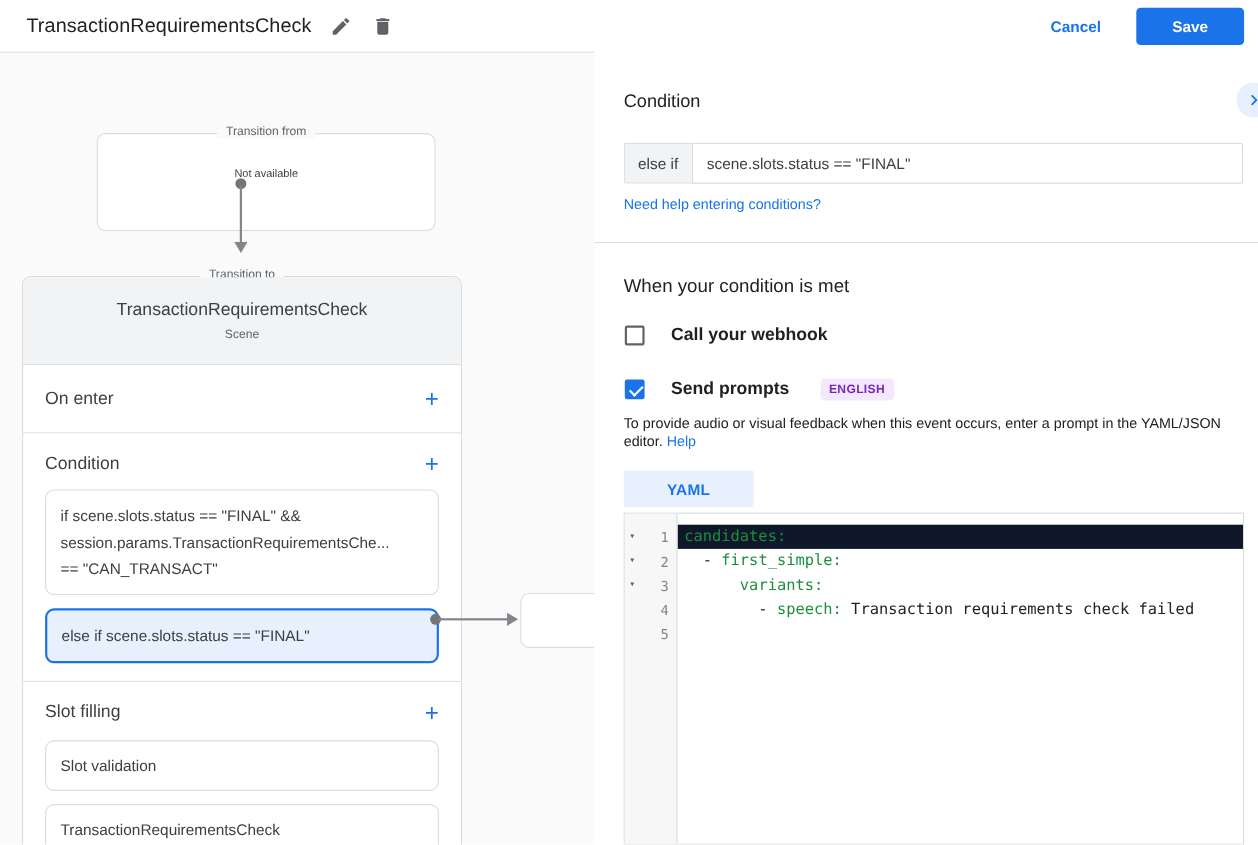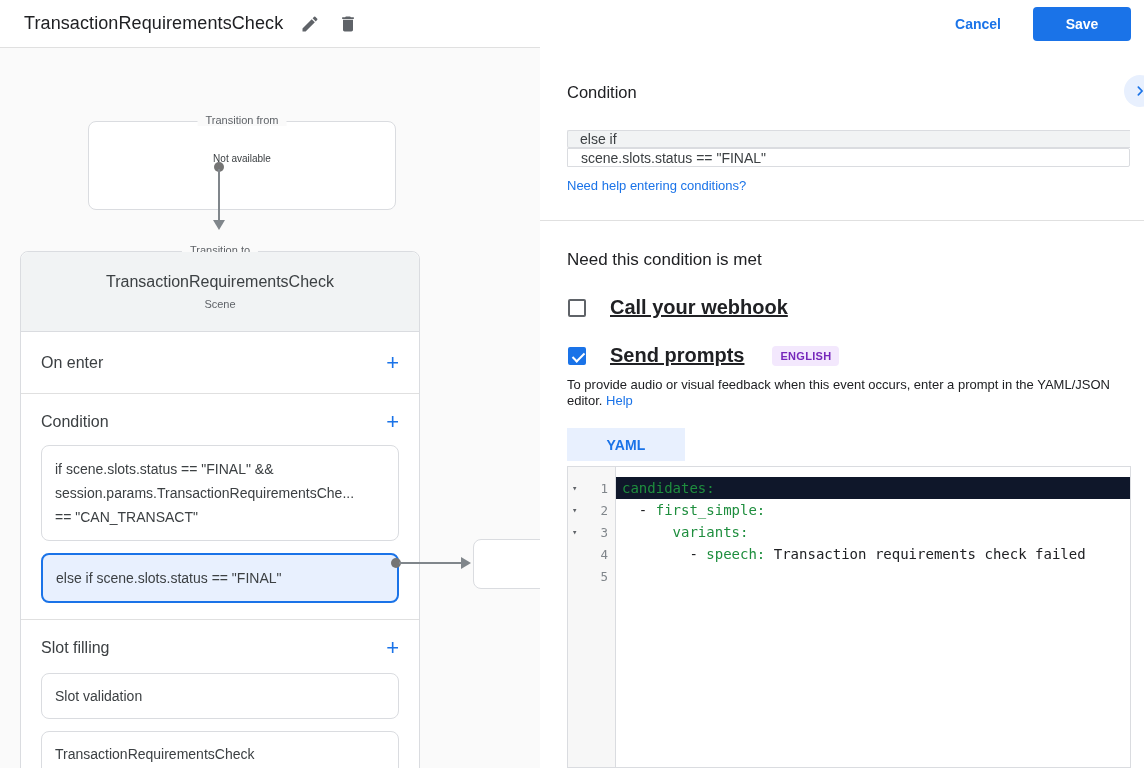--- a/index.html
+++ b/index.html
@@ -66,38 +66,38 @@
     border-top:6px solid transparent; border-bottom:6px solid transparent; border-left:10px solid #80868b; }
   .target-box { left:473px; top:491px; width:100px; height:50px; }
 
   
   .panel { position:relative; width:604px; height:721px; background:#fff; overflow:hidden; }
   .panel-title { position:absolute; left:27px; top:36px; font-size:16.5px; color:#202124; }
   .collapse-btn { position:absolute; left:584px; top:28px; width:32px; height:32px; border-radius:50%;
     background:#e8f0fe; border:none; cursor:pointer; display:flex; align-items:center; justify-content:center; }
   .collapse-btn svg { width:20px; height:20px; fill:#1a73e8; }
 
-  .cond-input-row { position:absolute; left:27px; top:83px; width:563px; height:37px; display:flex;flex-direction:column; }
+  .cond-input-row { position:absolute; left:27px; top:83px; width:563px; height:37px; display:flex; }
   .cond-prefix { background:#f1f3f4; border:1px solid #dadce0; border-right:none; display:flex;
     align-items:center; padding:0 12px; font-size:14px; color:#3c4043; border-radius:2px 0 0 2px; }
   .cond-input { flex:1; border:1px solid #dadce0; border-radius:0 2px 2px 0; padding:0 13px;
     font-size:14px; color:#3c4043; font-family:inherit; outline:none; background:#fff; }
 
   .help-link { position:absolute; left:27px; top:131px; font-size:13px; color:#1a73e8;
     text-decoration:none; cursor:pointer; }
   .panel-divider { position:absolute; left:0; top:173px; width:604px; height:1px; background:#e0e0e0; }
   .section-title { position:absolute; left:27px; top:203px; font-size:17px; color:#202124; }
 
   .check-row { position:absolute; left:28px; display:flex; align-items:center; }
   .checkbox { width:18px; height:18px; border:2px solid #5f6368; border-radius:2px; background:#fff;
     cursor:pointer; flex:none; }
   .checkbox.checked { background:#1a73e8; border-color:#1a73e8; position:relative; }
   .checkbox.checked::after { content:""; position:absolute; left:5px; top:1px; width:5px; height:10px;
     border:solid #fff; border-width:0 2px 2px 0; transform:rotate(45deg); }
-  .check-label { font-size:20px; font-weight:700; color:#202124; margin-left:24px;text-decoration:underline; }
+  .check-label { font-size:16px; font-weight:700; color:#202124; margin-left:24px; }
   .lang-badge { margin-left:28px; background:#f3e8fd; color:#7627bb; font-size:11px; font-weight:700;
     padding:4px 8px; border-radius:4px; letter-spacing:.3px; }
 
   .panel-desc { position:absolute; left:27px; top:330px; width:580px; font-size:13px; color:#202124;
     line-height:16px; }
   .desc-link { color:#1a73e8; cursor:pointer; }
 
   .tabs { position:absolute; left:27px; top:381px; display:flex; }
   .tab { width:118px; height:33px; display:flex; align-items:center; justify-content:center;
     font-size:14px; font-weight:700; color:#5f6368; cursor:pointer; background:#fff; border:none;
@@ -204,21 +204,21 @@
     </button>
 
     <div class="cond-input-row">
       <div class="cond-prefix">else if</div>
       <input class="cond-input" type="text" value="scene.slots.status == &quot;FINAL&quot;" style="">
     </div>
 
     <a class="help-link">Need help entering conditions?</a>
     <div class="panel-divider"></div>
 
-    <div class="section-title">Need this condition is met</div>
+    <div class="section-title">When your condition is met</div>
 
     <div class="check-row" style="top:249px">
       <span class="checkbox"></span>
       <span class="check-label">Call your webhook</span>
     </div>
 
     <div class="check-row" style="top:297px">
       <span class="checkbox checked"></span>
       <span class="check-label">Send prompts</span>
       <span class="lang-badge">ENGLISH</span>

